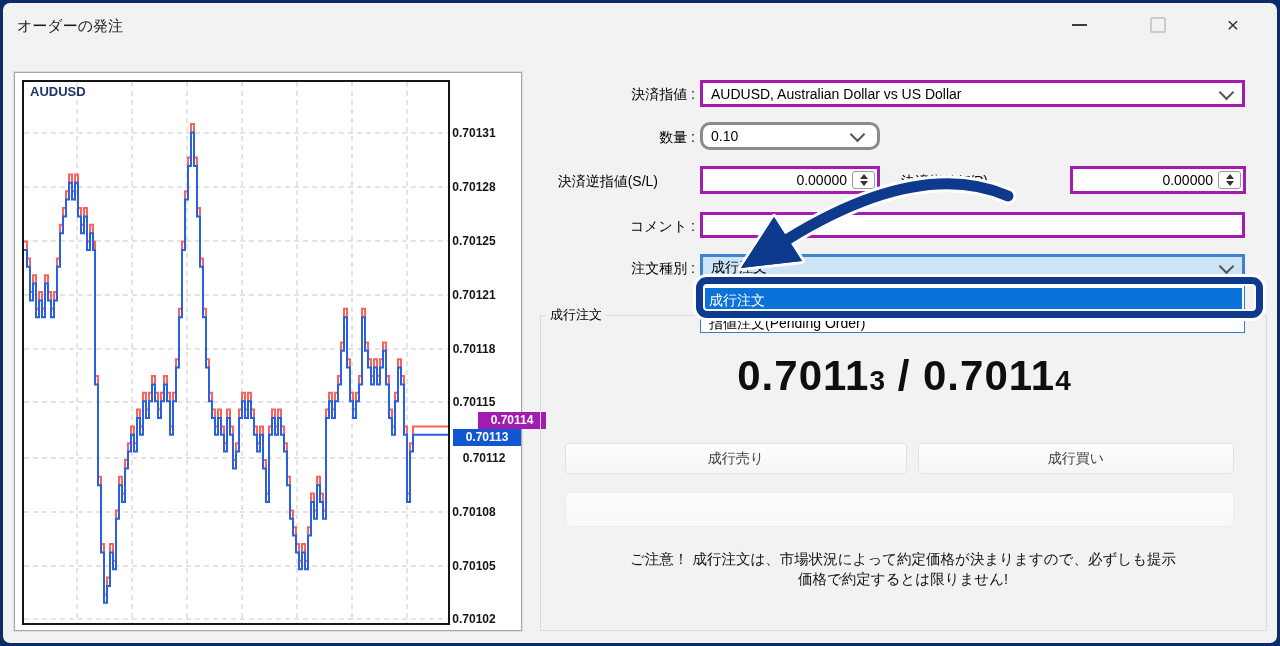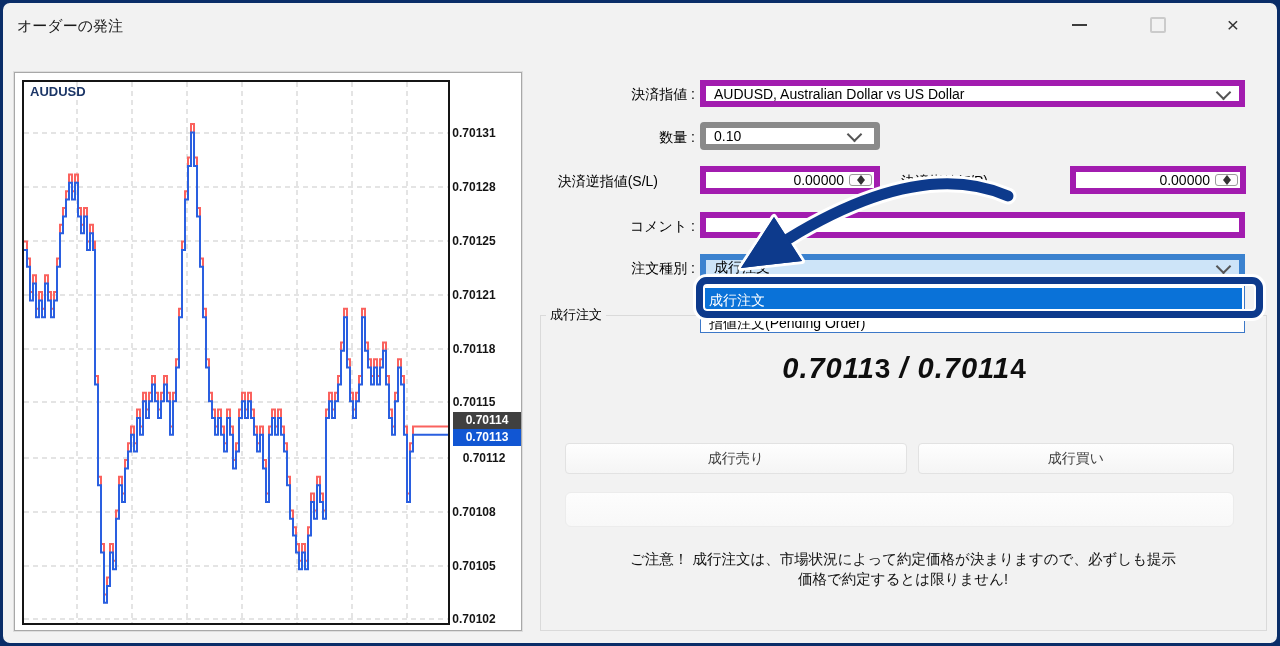--- a/index.html
+++ b/index.html
@@ -26,33 +26,33 @@
   .chart-panel{position:absolute;left:14px;top:72px;width:508px;height:559px;background:#fff;
     border:1px solid #a8a8a8;box-shadow:0 0 0 1px #dedede;box-sizing:border-box;}
   .plot{position:absolute;left:22px;top:80px;width:428px;height:545px;border:2px solid #151515;box-sizing:border-box;background:#fff;}
   .plot svg{position:absolute;left:0;top:0;}
   .chart-symbol{position:absolute;left:30px;top:84px;font-size:13px;font-weight:bold;color:#1c3667;z-index:2;}
   .axis{position:absolute;left:450px;top:72px;width:72px;height:559px;}
   .axis .tick{position:absolute;left:0;width:48px;height:18px;line-height:18px;text-align:center;
     font-size:12px;font-weight:bold;color:#141414;}
   .badge{position:absolute;left:3px;width:68px;height:17px;line-height:17px;text-align:center;
     font-size:12px;font-weight:bold;color:#fff;}
-  .badge.ask{background:#404040;}
+  .badge.ask{background:#a21caf;margin-left:25px;}
   .badge.bid{background:#1156d3;}
 
   
   .lbl{position:absolute;font-size:14px;color:#000;white-space:nowrap;}
-  .field{position:absolute;background:#fff;border:6px solid #a21caf;box-sizing:border-box;
+  .field{position:absolute;background:#fff;border:3px solid #a21caf;box-sizing:border-box;
     font-size:14px;color:#000;display:flex;align-items:center;}
   .field input{border:0;outline:0;background:transparent;width:100%;height:100%;
     font-family:inherit;font-size:14px;padding:0 8px;box-sizing:border-box;}
   .combo .val{padding-left:8px;flex:1;overflow:hidden;white-space:nowrap;}
   .chev{position:absolute;right:10px;top:50%;width:9px;height:9px;margin-top:-7px;
     border-left:2px solid #555;border-bottom:2px solid #555;transform:rotate(-45deg);}
-  .rounded{border-radius:4px;border-color:#8a8a8a;}
+  .rounded{border-radius:10px;border-color:#8a8a8a;}
   .spin{position:absolute;right:2px;top:2px;bottom:2px;width:21px;border:1px solid #9a9a9a;
     border-radius:3px;background:#fdfdfd;display:flex;flex-direction:column;align-items:center;justify-content:space-evenly;}
   .up-arrow{width:0;height:0;border-left:4px solid transparent;border-right:4px solid transparent;border-bottom:5px solid #333;}
   .down-arrow{width:0;height:0;border-left:4px solid transparent;border-right:4px solid transparent;border-top:5px solid #333;}
   .spin-val{width:100%;text-align:right;padding-right:30px;box-sizing:border-box;}
 
   .combo-focused{background:#cde4f8;border-color:#3b82cf;}
 
   .droplist{position:absolute;left:700px;top:282px;width:545px;height:51px;background:#fff;
     border:1px solid #3c78c8;box-sizing:border-box;z-index:5;}
@@ -64,21 +64,21 @@
     box-shadow:0 0 0 3px #ffffff, inset 0 0 0 2px #ffffff;}
   .arrow-svg{position:absolute;left:620px;top:150px;z-index:7;pointer-events:none;}
 
   .groupbox{position:absolute;left:540px;top:315px;width:727px;height:316px;
     border:1px solid #dadada;box-sizing:border-box;z-index:1;}
   .group-label{position:absolute;left:546px;top:306px;background:#f2f2f2;padding:0 4px;
     font-size:13px;color:#000;z-index:2;}
 
   .price-line{position:absolute;left:560px;top:352px;width:688px;text-align:center;
     color:#0e0e0e;font-weight:600;z-index:2;}
-  .price-big{font-size:29px;letter-spacing:1px;font-style:italic;}
+  .price-big{font-size:42px;letter-spacing:1px;}
   .price-pip{font-size:28px;}
 
   .mkt-btn{position:absolute;height:29px;border:1px solid #e2e2e2;border-radius:4px;
     background:linear-gradient(#fefefe,#f5f5f5);color:#404040;font-size:14px;
     display:flex;align-items:center;justify-content:center;z-index:2;cursor:default;}
   .status-bar{position:absolute;left:565px;top:492px;width:667px;height:33px;border:1px solid #ececec;
     border-radius:6px;background:linear-gradient(#fdfdfd,#f8f8f8);z-index:2;}
   .notice{position:absolute;left:545px;top:549px;width:716px;text-align:center;
     font-size:14.5px;color:#111;line-height:20px;z-index:2;}
 </style>

